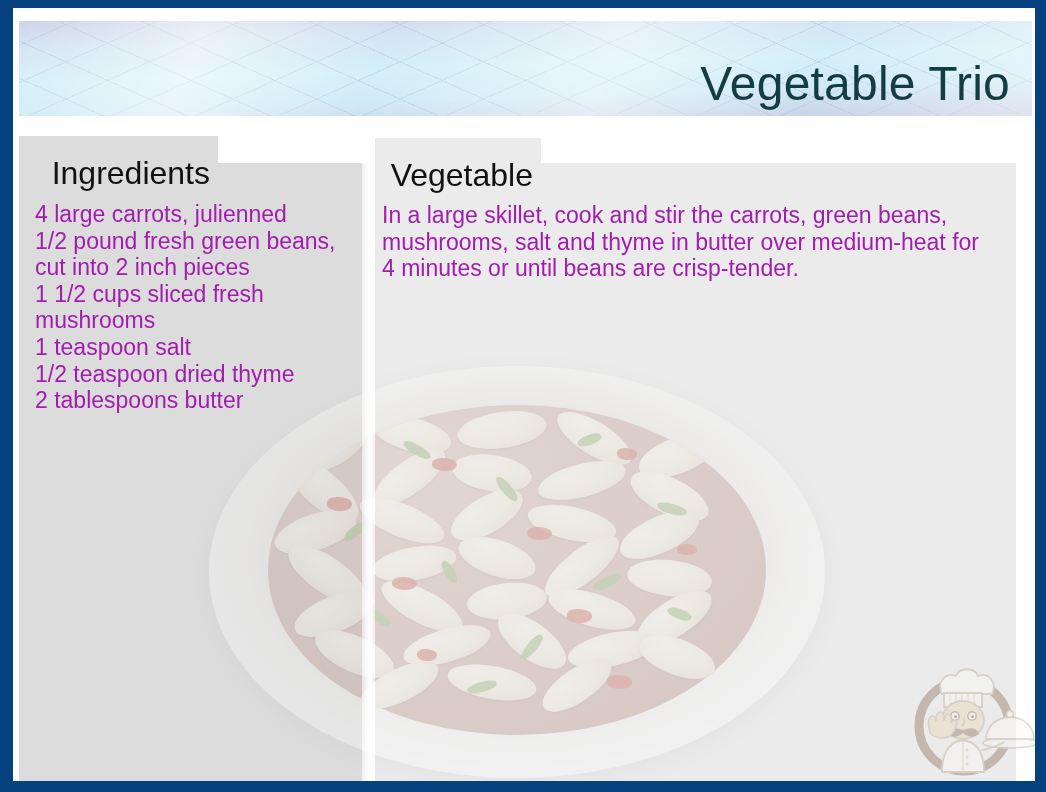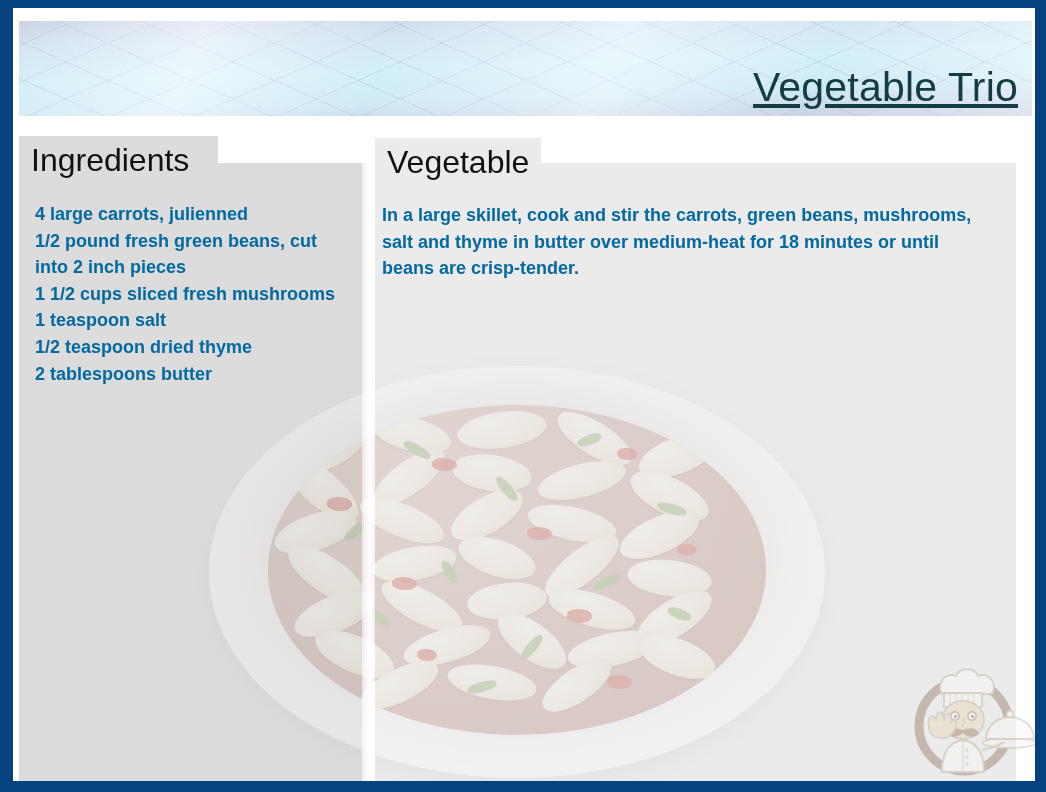--- a/index.html
+++ b/index.html
@@ -56,28 +56,27 @@
       repeating-linear-gradient(-24deg,
         rgba(173,180,214,.34) 0px,
         rgba(173,180,214,.34) 1px,
         rgba(255,255,255,0)  1px,
         rgba(255,255,255,0)  34px),
       linear-gradient(178deg, #cdd3e6 0%, #d3e4f2 20%, #d3f0f8 48%, #cfeaf6 72%, #c7cde3 100%);
   }
 
   #header-title {
     position: absolute;
-    right: 14px;
+    right: 22px;
     bottom: 8px;
-    font-size: 41px;
+    font-size: 48px;
     line-height: 1.0;
     letter-spacing: 0.2px;
     color: #143d43;
     white-space: nowrap;
-    text-decoration: underline;
   }
 
   
   .panel {
     position: absolute;
     top: 155px;
   }
   #panel-ingredients {
     left: 6px;
     width: 349px;
@@ -91,45 +90,45 @@
     background: #ebebeb;
   }
 
   
   .panel-heading {
     position: absolute;
     font-size: 32px;
     line-height: 40px;
     color: #111111;
     white-space: nowrap;
-    padding: 4px 8px 0 12px;
+    padding: 17px 8px 0 12px;
+    text-align: right;
   }
   #heading-ingredients {
     left: 6px;
     top: 128px;
     width: 199px;
     height: 41px;
     background: #dcdcdc;
   }
   #heading-directions {
     left: 362px;
     top: 130px;
     width: 166px;
     height: 41px;
     background: #ebebeb;
   }
 
   
   .body-text {
     position: absolute;
-    color: #0369a1;
-    font-size: 18px;
+    color: #a21caf;
+    font-size: 23px;
     line-height: 26.6px;
     white-space: pre-line;
-    font-weight: bold;
   }
   #ingredients-text {
     left: 22px;
     top: 193px;
     width: 316px;
   }
   #directions-text {
     left: 369px;
     top: 194px;
     width: 600px;
@@ -289,21 +288,21 @@
 
     <div class="panel-heading" id="heading-ingredients">Ingredients</div>
     <div class="panel-heading" id="heading-directions">Vegetable</div>
 
     <div class="body-text" id="ingredients-text">4 large carrots, julienned
 1/2 pound fresh green beans, cut into 2 inch pieces
 1 1/2 cups sliced fresh mushrooms
 1 teaspoon salt
 1/2 teaspoon dried thyme
 2 tablespoons butter</div>
-    <div class="body-text" id="directions-text">In a large skillet, cook and stir the carrots, green beans, mushrooms, salt and thyme in butter over medium-heat for 18 minutes or until beans are crisp-tender.</div>
+    <div class="body-text" id="directions-text">In a large skillet, cook and stir the carrots, green beans, mushrooms, salt and thyme in butter over medium-heat for 4 minutes or until beans are crisp-tender.</div>
 
     <div id="chef-logo">
       <svg viewBox="0 0 132 134" xmlns="http://www.w3.org/2000/svg">
 
         <circle cx="58" cy="80" r="45" fill="none" stroke="#8a6a55" stroke-width="9"></circle>
 
         <ellipse cx="104" cy="97" rx="27" ry="5" fill="#f7f4ef" stroke="#b9a891" stroke-width="1.6"></ellipse>
         <path d="M80 93 a24 22 0 0 1 48 0 z" fill="#fbf9f5" stroke="#b9a891" stroke-width="1.8"></path>
         <circle cx="104" cy="68" r="3.4" fill="#fbf9f5" stroke="#b9a891" stroke-width="1.6"></circle>
 

